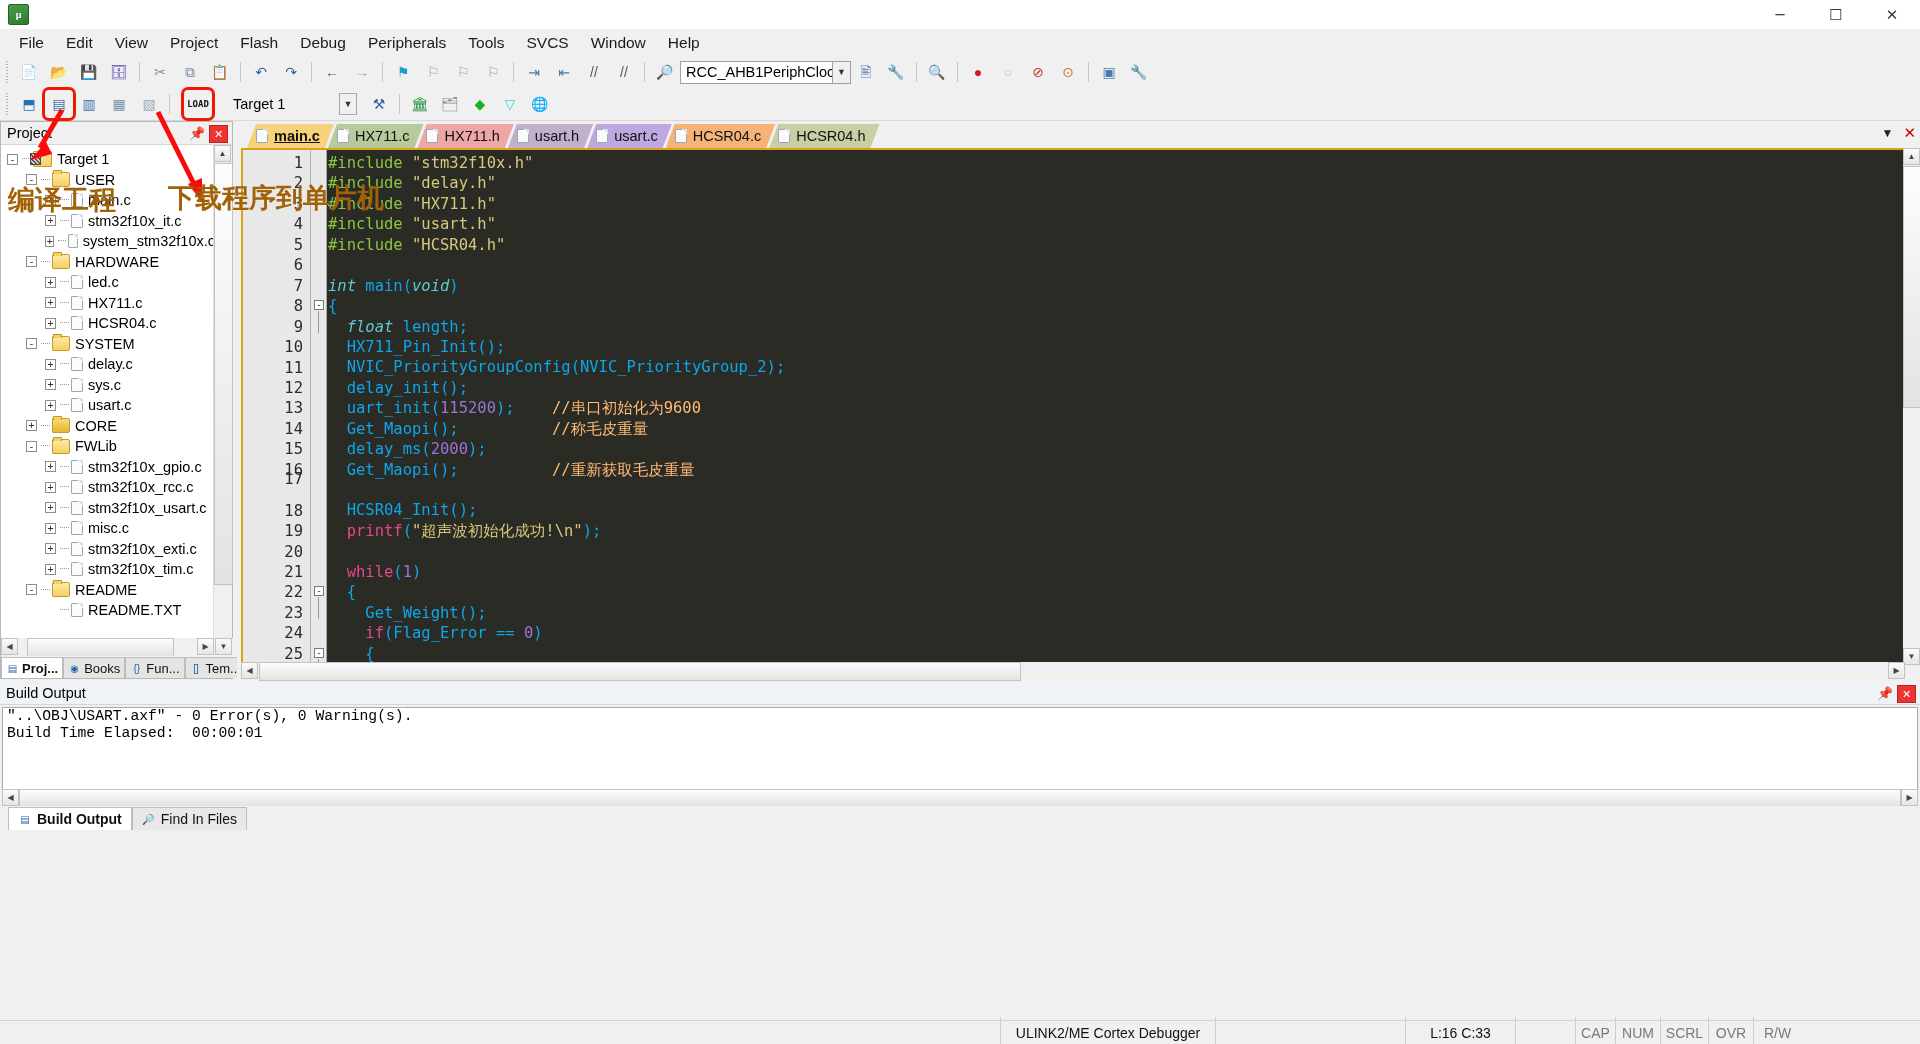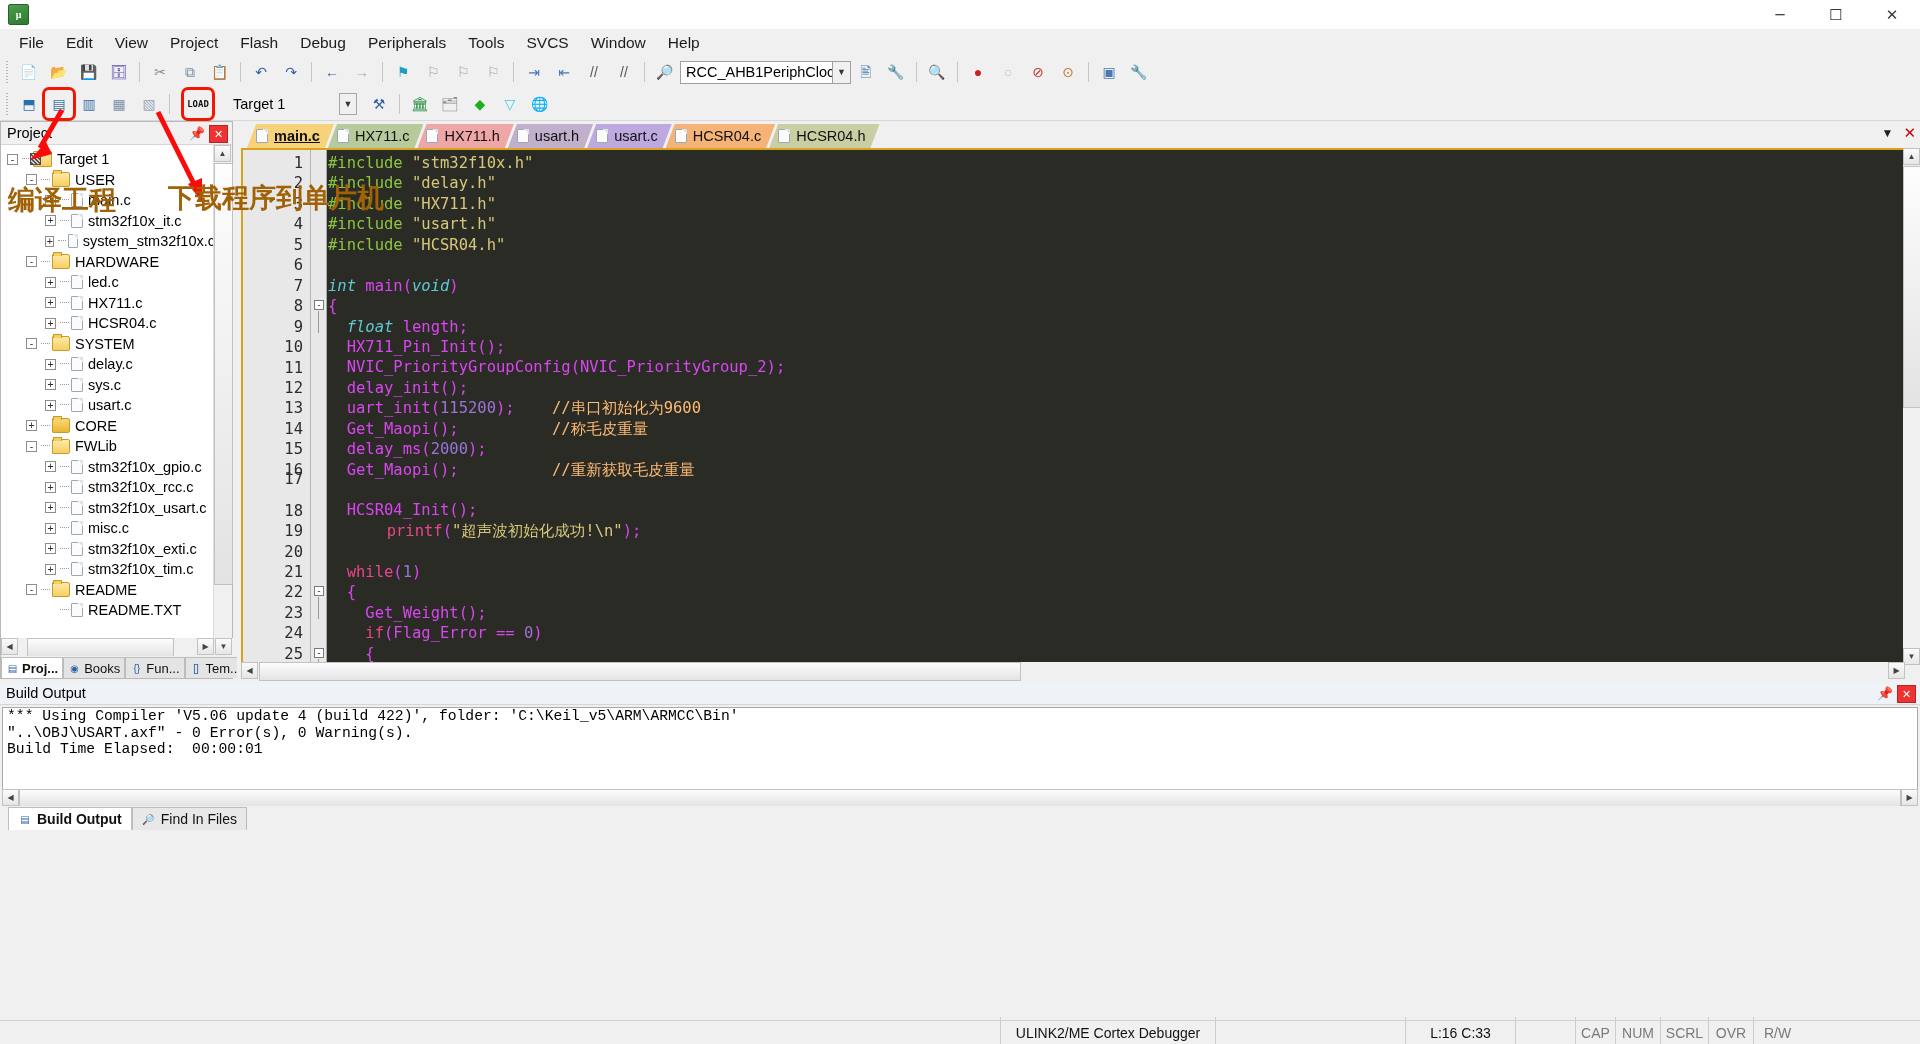--- a/index.html
+++ b/index.html
@@ -172,22 +172,22 @@
   .foldbox{position:absolute;left:3px;width:10px;height:10px;border:1px solid #7a7a7a;
     background:#fff;font-size:9px;line-height:8px;text-align:center;color:#222;
     box-sizing:border-box;font-family:"DejaVu Sans Mono",monospace;}
   .foldline{position:absolute;left:7px;width:1px;background:#9a9a9a;}
   .k-pre{color:#8cc63f;}     
   .k-str{color:#d6c77a;}     
   .k-type{color:#5fc9d6;font-style:italic;} 
   .k-ctrl{color:#e8468c;}    
   .k-num{color:#9a74d6;}     
   .k-cmt{color:#fdba74;}     
-  .k-fn{color:#d946ef;}
-  .k-print{color:#e8468c;margin-left:40px;}
+  .k-fn{color:#0ea5e9;}
+  .k-print{color:#e8468c;}
 
   .ed-scroll-v{position:absolute;right:0;top:27px;width:17px;height:517px;background:#f0f0f0;}
   .ed-scroll-h{position:absolute;left:4px;bottom:0;width:1664px;height:17px;background:#f0f0f0;
     display:flex;align-items:center;}
 
   
   .build-panel{position:absolute;left:0;top:682px;width:1920px;height:148px;background:#f0f0f0;}
   .build-head{height:23px;background:#eff3f7;display:flex;align-items:center;
     font-size:14.5px;color:#000;padding-left:6px;box-sizing:border-box;position:relative;
     border-bottom:1px solid #cfd8e0;}
@@ -668,21 +668,20 @@
     </div>
   </div>
 
   <div class="build-panel">
     <div class="build-head">
       <span>Build Output</span>
       <span class="pin">📌</span>
       <span class="xbtn">✕</span>
     </div>
     <div class="build-body" id="build-body">
-        <div class="build-line">*** Using Compiler 'V5.06 update 4 (build 422)', folder: 'C:\Keil_v5\ARM\ARMCC\Bin'</div>
         <div class="build-line">"..\OBJ\USART.axf" - 0 Error(s), 0 Warning(s).</div>
         <div class="build-line">Build Time Elapsed:  00:00:01</div>
       </div>
     <div class="build-hsb">
       <div class="sb-btn" style="position:absolute;left:0;top:0;">◀</div>
       <div class="sb-thumb" style="position:absolute;left:17px;top:0;width:1880px;height:16px;"></div>
       <div class="sb-btn" style="position:absolute;right:0;top:0;">▶</div>
     </div>
     <div class="build-tabs" id="build-tabs">
         <div class="btab active">

